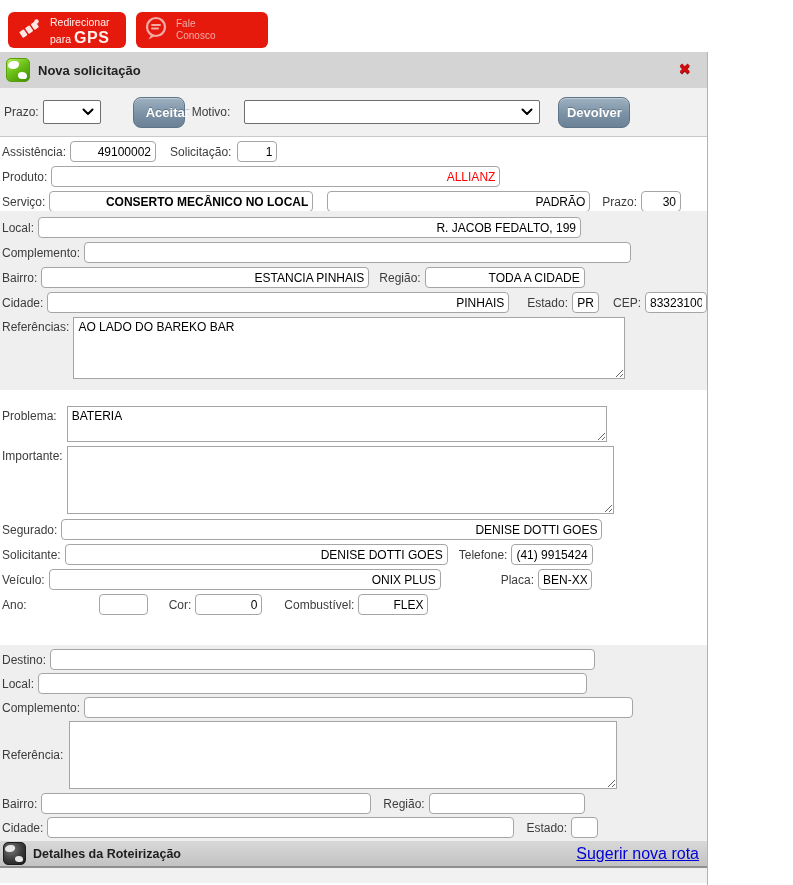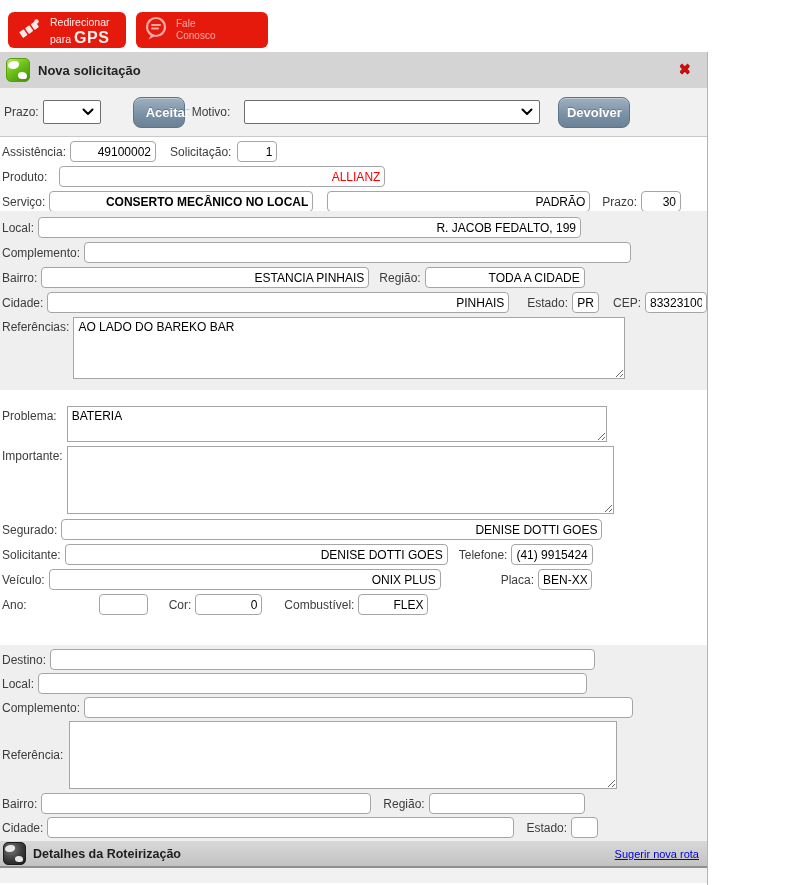--- a/index.html
+++ b/index.html
@@ -91,21 +91,21 @@
     font-size:12px;font-family:inherit;color:#000;padding:2px 4px;resize:both;
   }
   .red-text{color:#f00 !important;}
   
   .routebar{
     height:27px;background:linear-gradient(#d8d8d8,#c3c3c3);
     border-bottom:2px solid #8f8f8f;display:flex;align-items:center;
     padding-left:3px;box-sizing:border-box;
   }
   .routebar .rtitle{font-size:12.5px;font-weight:bold;color:#1e1e1e;margin-left:7px;}
-  .routebar a{margin-left:auto;margin-right:8px;font-size:11px;color:#0000d6;cursor:pointer;text-decoration:underline;}
+  .routebar a{margin-left:auto;margin-right:8px;font-size:16px;color:#0000d6;cursor:pointer;text-decoration:underline;}
   .bottomstrip{height:15px;background:#f1f1f1;}
 </style>
 </head>
 <body>
 
 <div class="red-btn gps-btn">
   <span>
     <svg width="28" height="26" viewBox="0 0 28 26">
       <g fill="#ffe9e7" transform="rotate(-35 14 14)">
         <rect x="4" y="11" width="5.5" height="7" rx="1"></rect>
@@ -169,21 +169,21 @@
 
   <div class="sec sec-a">
     <div class="row">
       <label>Assistência:</label>
       <input style="width: 86px;" value="49100002">
       <label style="margin-left:14px;">Solicitação:</label>
       <input style="width: 40px; margin-left: 2px;" value="1">
     </div>
     <div class="row">
       <label>Produto:</label>
-      <input class="red-text" style="width: 326px; margin-left: 8px;" value="ALLIANZ">
+      <input class="red-text" style="width: 449px;" value="ALLIANZ">
     </div>
     <div class="row">
       <label>Serviço:</label>
       <input style="width: 264px; font-weight: bold;" value="CONSERTO MECÂNICO NO LOCAL">
       <input style="width: 263px; margin-left: 14px;" value="PADRÃO">
       <label style="margin-left:12px;">Prazo:</label>
       <input style="width: 40px;" value="30">
     </div>
   </div>
 

